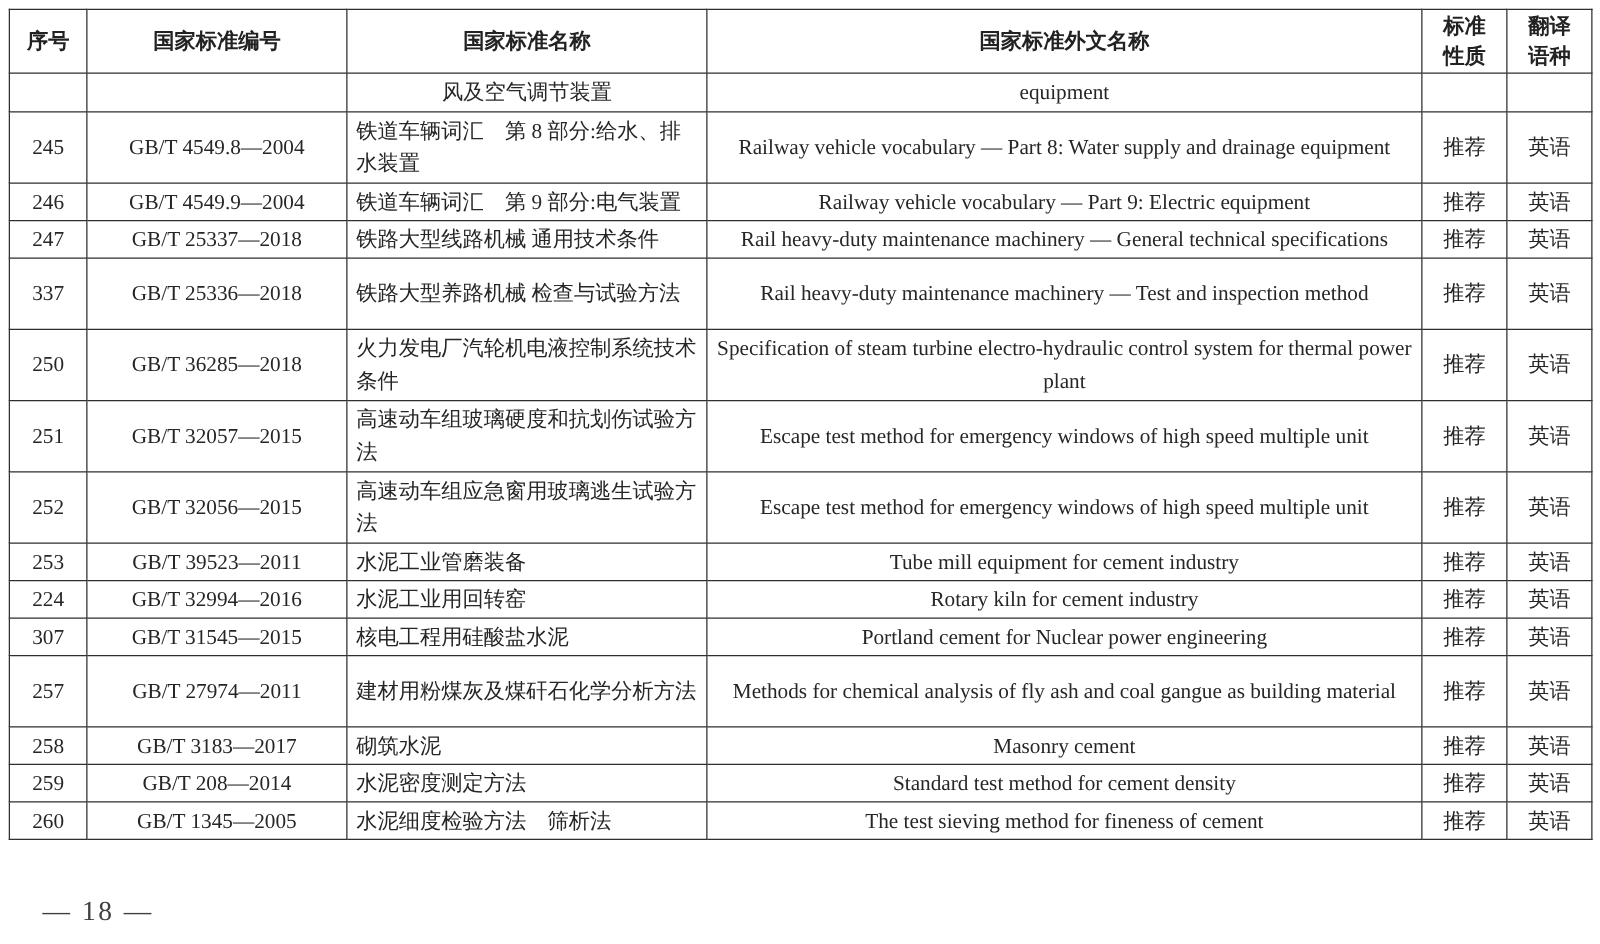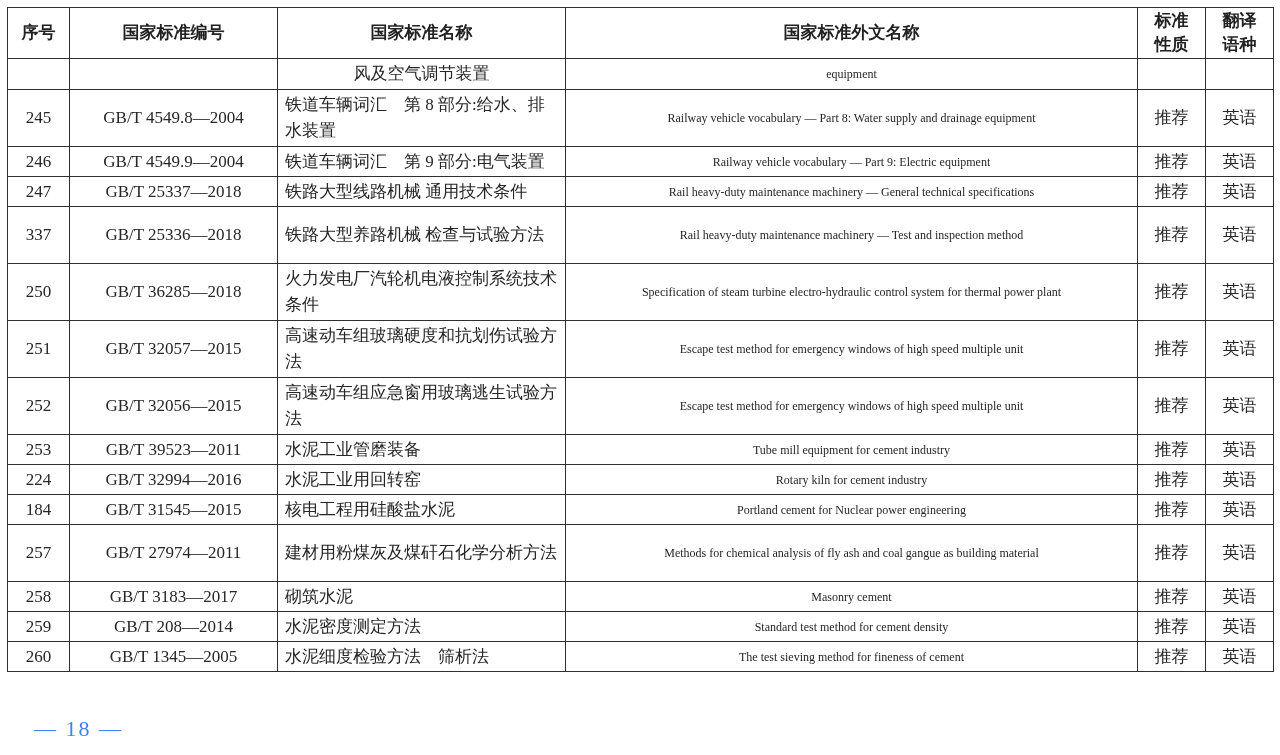--- a/index.html
+++ b/index.html
@@ -38,28 +38,28 @@
     line-height: 24px;
     color: #222222;
   }
   tr.c td { height: 28px; text-align: center; }  
   tr.n td { height: 27px; }  
   tr.t td { height: 54px; }  
   td.cell-no, td.cell-code, td.cell-nature, td.cell-lang { text-align: center; }
   td.cell-cn { text-align: left; }
   td.cell-en {
     text-align: center;
-    font-size: 12px;
+    font-size: 17px;
   }
   .page-number {
     position: absolute;
     left: 34px;
     top: 716px;
     font-size: 22px;
-    color: #3b82f6;
+    color: #404040;
     letter-spacing: 2px;
   }
 </style>
 </head>
 <body>
 
 <div class="page">
 
   <table class="std-table">
     <colgroup>
@@ -157,21 +157,21 @@
     </tr>
         <tr class="n">
       <td class="cell-no">224</td>
       <td class="cell-code">GB/T 32994—2016</td>
       <td class="cell-cn">水泥工业用回转窑</td>
       <td class="cell-en">Rotary kiln for cement industry</td>
       <td class="cell-nature">推荐</td>
       <td class="cell-lang">英语</td>
     </tr>
         <tr class="n">
-      <td class="cell-no">184</td>
+      <td class="cell-no">307</td>
       <td class="cell-code">GB/T 31545—2015</td>
       <td class="cell-cn">核电工程用硅酸盐水泥</td>
       <td class="cell-en">Portland cement for Nuclear power engineering</td>
       <td class="cell-nature">推荐</td>
       <td class="cell-lang">英语</td>
     </tr>
         <tr class="t">
       <td class="cell-no">257</td>
       <td class="cell-code">GB/T 27974—2011</td>
       <td class="cell-cn">建材用粉煤灰及煤矸石化学分析方法</td>

